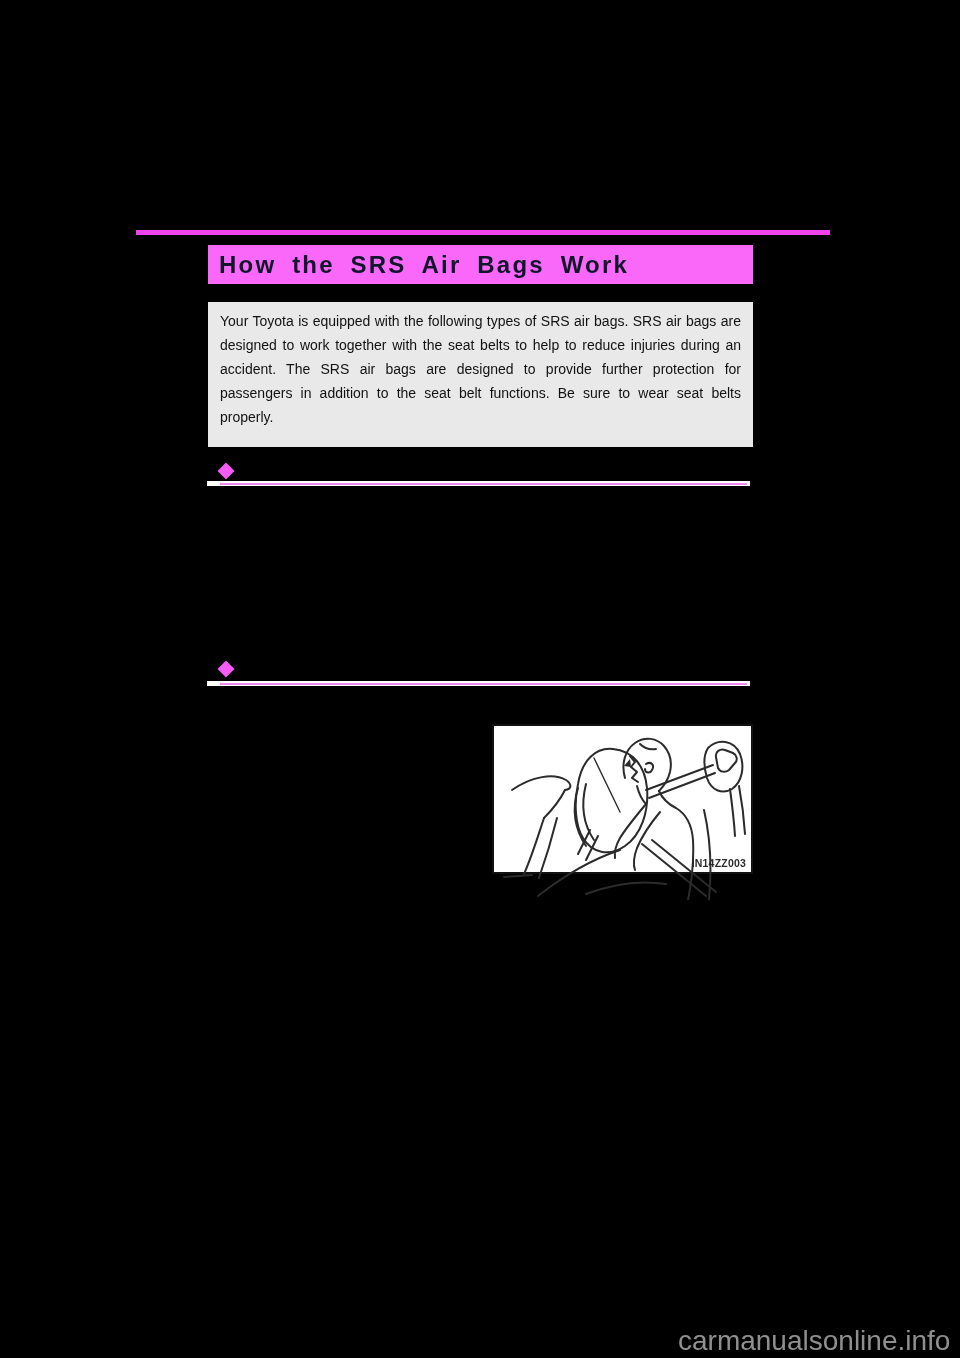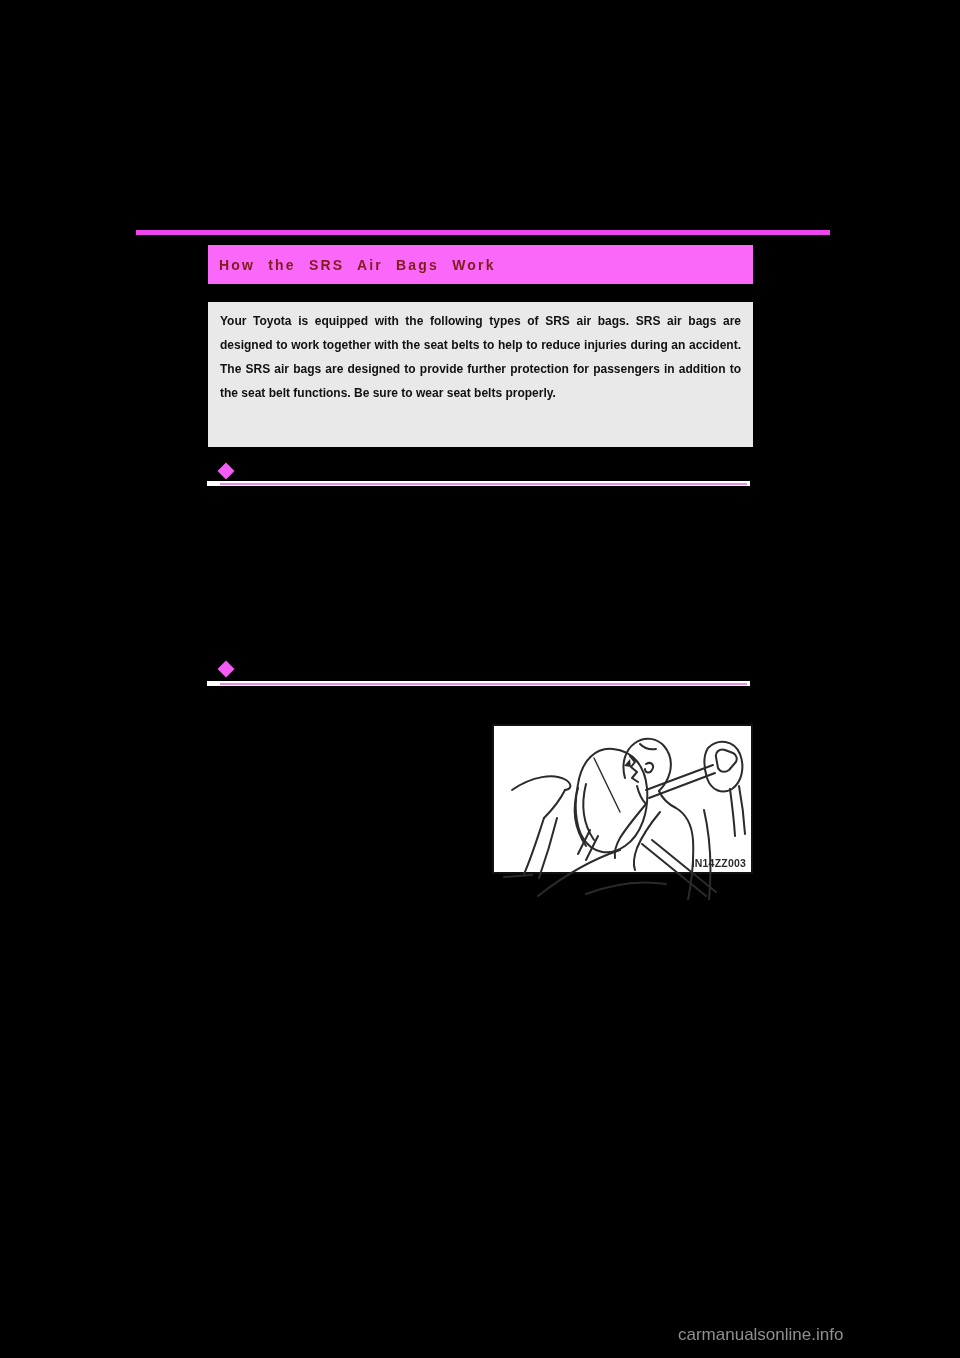--- a/index.html
+++ b/index.html
@@ -22,39 +22,39 @@
   .banner {
     position: absolute;
     left: 208px; top: 245px;
     width: 545px; height: 39px;
     background: #FA68FA;
     display: flex;
     align-items: center;
     padding-left: 11px;
   }
   .banner .title {
-    color: #7f1d1d;
-    font-size: 14px;
+    color: #0f172a;
+    font-size: 24px;
     font-weight: 700;
     letter-spacing: 2.2px;
     word-spacing: 7px;
     white-space: nowrap;
   }
 
   .info-box {
     position: absolute;
     left: 208px; top: 302px;
     width: 545px; height: 145px;
     background: #E9E9E9;
     padding: 7px 12px 0 12px;
   }
   .info-box p {
     color: #111111;
-    font-size: 12px;
-    font-weight: 700;
+    font-size: 14px;
+    font-weight: 400;
     line-height: 24px;
     text-align: justify;
   }
 
   .divider { position: absolute; left: 0; top: 0; }
   .diamond {
     position: absolute;
     width: 12px; height: 12px;
     background: #F55CF5;
     transform: rotate(45deg);
@@ -90,21 +90,21 @@
     font-size: 10.5px;
     font-weight: 700;
     color: #2B2B2B;
     letter-spacing: 0.2px;
   }
 
   .watermark {
     position: absolute;
     left: 678px; top: 1325px;
     color: #8F8F8F;
-    font-size: 17px;
+    font-size: 28px;
     font-weight: 400;
   }
 </style>
 </head>
 <body>
 
 <div class="page">
 
   <div class="top-rule"></div>
 

